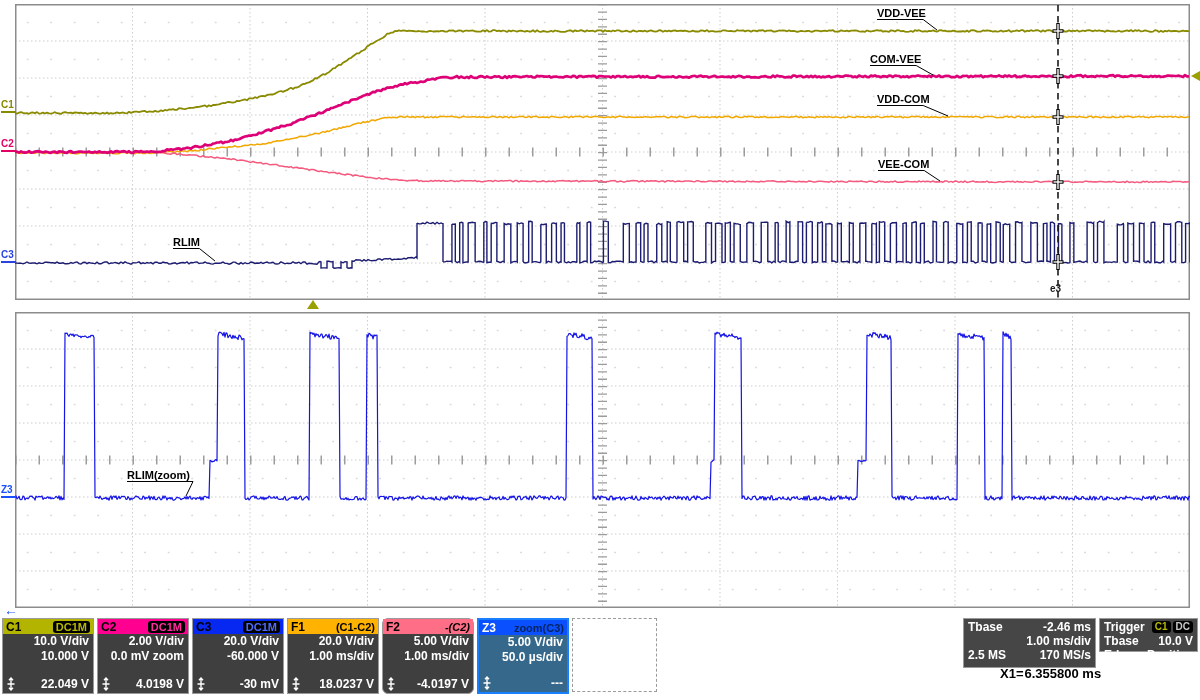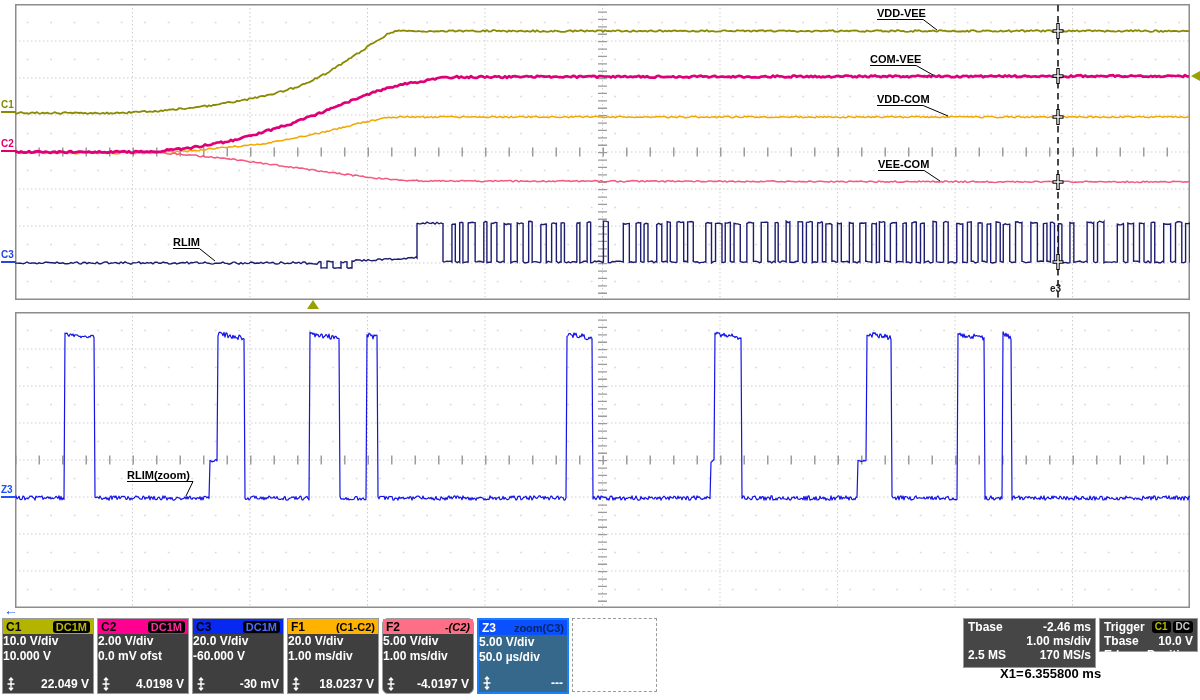--- a/index.html
+++ b/index.html
@@ -18,21 +18,21 @@
           border-bottom:5px solid transparent;border-right:9px solid #9aa000;}
   .pan-arrow{position:absolute;font:bold 14px "Liberation Sans",sans-serif;color:#1a50ff;}
 
   .desc-box{position:absolute;top:618px;width:92px;height:76px;background:#3f3f3f;
             border:1px solid #9a9a9a;box-sizing:border-box;}
   .desc-box.selected{background:#35688a;border:2px solid #1a7fff;}
   .desc-box .hdr{height:15px;display:flex;justify-content:space-between;align-items:center;
             padding:0 3px;font:bold 12px "Liberation Sans",sans-serif;color:#000;}
   .desc-box .hdr .tag{font:bold 11px "Liberation Sans",sans-serif;}
   .desc-box .hdr .tag.badge{background:#000;border-radius:3px;padding:0 3px;line-height:12px;}
-  .desc-box .ln{padding-right:4px;color:#fff;
+  .desc-box .ln{text-align:right;padding-right:4px;color:#fff;
             font:bold 12px/15px "Liberation Sans",sans-serif;}
   .desc-box .cursor-row{position:absolute;bottom:2px;left:3px;right:4px;display:flex;
             justify-content:space-between;align-items:center;color:#fff;
             font:bold 12px "Liberation Sans",sans-serif;}
 
   .placeholder-box{position:absolute;top:618px;width:85px;height:74px;background:#fff;
             border:1px dashed #9a9a9a;box-sizing:border-box;}
 
   .info-box{position:absolute;top:618px;background:#464646;border:1px solid #9a9a9a;
             box-sizing:border-box;color:#fff;font:bold 12px/14px "Liberation Sans",sans-serif;
@@ -193,21 +193,21 @@
           </svg>
           <span>22.049 V</span>
         </div>
       </div>
       <div class="desc-box" style="left: 97px;">
         <div class="hdr" style="background: rgb(255, 0, 144);">
           <span style="color: rgb(0, 0, 0);">C2</span>
           <span class="tag badge" style="color: rgb(255, 45, 158);">DC1M</span>
         </div>
         <div class="ln">2.00 V/div</div>
-        <div class="ln">0.0 mV ofst</div>
+        <div class="ln">0.0 mV zoom</div>
         <div class="cursor-row">
           <svg width="10" height="14">
             <path d="M5 1 L5 13 M1.5 7 L8.5 7 M3 3.2 L5 1 L7 3.2 M3 10.8 L5 13 L7 10.8" stroke="#fff" stroke-width="1.4" fill="none"></path>
           </svg>
           <span>4.0198 V</span>
         </div>
       </div>
       <div class="desc-box" style="left: 192px;">
         <div class="hdr" style="background: rgb(6, 40, 240);">
           <span style="color: rgb(0, 0, 0);">C3</span>

